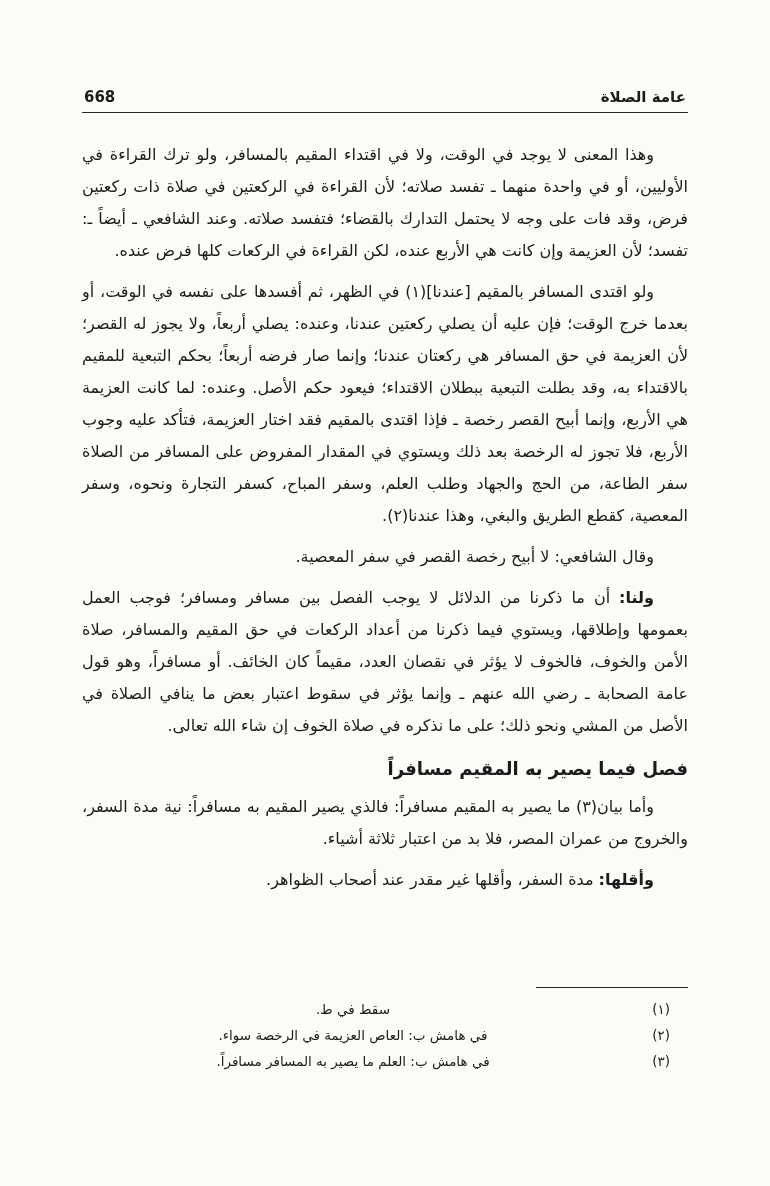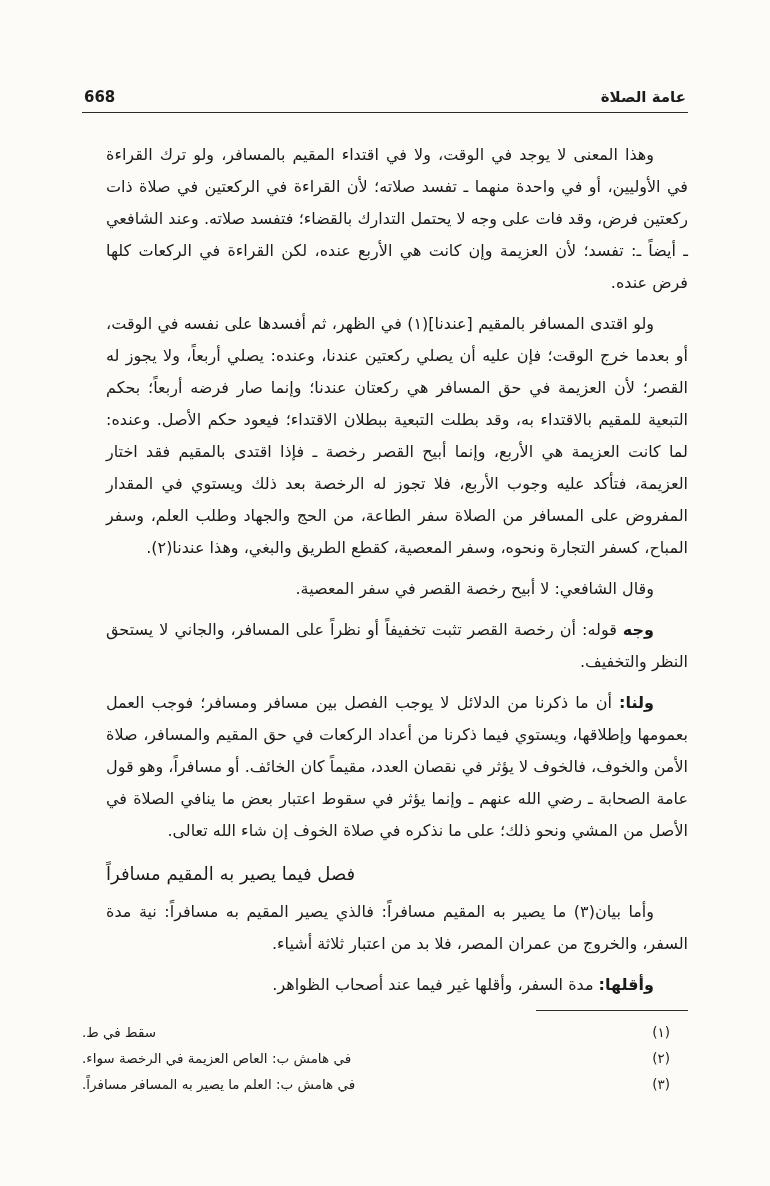--- a/index.html
+++ b/index.html
@@ -23,79 +23,78 @@
     align-items: baseline;
     font-size: 15px;
     font-weight: bold;
     padding: 0 2px 6px 2px;
   }
   .header-rule {
     border: none;
     border-top: 1.4px solid #2a2a2a;
     margin: 0 0 26px 0;
   }
-  .body-text { flex: 0 1 auto; margin-left: 24px; }
+  .body-text { flex: 0 1 auto; }
   .para {
     margin: 0 0 9px 0;
     font-size: 16px;
     line-height: 32px;
     text-align: justify;
     text-indent: 34px;
   }
   .para .lead { font-weight: bold; }
   .section-heading {
-    text-align: left;
+    text-align: right;
     font-size: 18px;
-    font-weight: normal;
+    font-weight: bold;
     margin: 16px 0 12px 0;
     text-indent: 0;
   }
   .page-footer { margin-top: auto; }
   .footnote-rule {
     width: 152px;
     border-top: 1.2px solid #2a2a2a;
     margin-bottom: 8px;
   }
   .footnotes { list-style: none; margin: 0; padding: 0 18px 0 0; }
   .footnote-row {
     display: flex;
     font-size: 13.5px;
     line-height: 26px;
   }
   .fn-marker { width: 46px; flex: 0 0 46px; }
-  .fn-text { flex: 1; text-align: left; }
+  .fn-text { flex: 1; text-align: center; }
 </style>
 </head>
 <body>
 
 <div class="page">
 
   <header class="page-header">
     <span class="book-title">عامة الصلاة</span>
     <span class="page-number">668</span>
   </header>
   <hr class="header-rule">
 
   <main class="body-text">
 
     <p class="para"><span class="lead"></span><span>وهذا المعنى لا يوجد في الوقت، ولا في اقتداء المقيم بالمسافر، ولو ترك القراءة في الأوليين، أو في واحدة منهما ـ تفسد صلاته؛ لأن القراءة في الركعتين في صلاة ذات ركعتين فرض، وقد فات على وجه لا يحتمل التدارك بالقضاء؛ فتفسد صلاته. وعند الشافعي ـ أيضاً ـ: تفسد؛ لأن العزيمة وإن كانت هي الأربع عنده، لكن القراءة في الركعات كلها فرض عنده.</span></p>
 
     <p class="para"><span class="lead"></span><span>ولو اقتدى المسافر بالمقيم [عندنا](١) في الظهر، ثم أفسدها على نفسه في الوقت، أو بعدما خرج الوقت؛ فإن عليه أن يصلي ركعتين عندنا، وعنده: يصلي أربعاً، ولا يجوز له القصر؛ لأن العزيمة في حق المسافر هي ركعتان عندنا؛ وإنما صار فرضه أربعاً؛ بحكم التبعية للمقيم بالاقتداء به، وقد بطلت التبعية ببطلان الاقتداء؛ فيعود حكم الأصل. وعنده: لما كانت العزيمة هي الأربع، وإنما أبيح القصر رخصة ـ فإذا اقتدى بالمقيم فقد اختار العزيمة، فتأكد عليه وجوب الأربع، فلا تجوز له الرخصة بعد ذلك ويستوي في المقدار المفروض على المسافر من الصلاة سفر الطاعة، من الحج والجهاد وطلب العلم، وسفر المباح، كسفر التجارة ونحوه، وسفر المعصية، كقطع الطريق والبغي، وهذا عندنا(٢).</span></p>
 
     <p class="para"><span class="lead"></span><span>وقال الشافعي: لا أبيح رخصة القصر في سفر المعصية.</span></p>
 
-    <p class="para"><span class="lead">وجه</span><span> قوله: أن رخصة القصر تثبت تخفيفاً أو نظراً على المسافر، والجاني لا يستحق النظر والتخفيف.</span></p>
 
     <p class="para"><span class="lead">ولنا:</span><span> أن ما ذكرنا من الدلائل لا يوجب الفصل بين مسافر ومسافر؛ فوجب العمل بعمومها وإطلاقها، ويستوي فيما ذكرنا من أعداد الركعات في حق المقيم والمسافر، صلاة الأمن والخوف، فالخوف لا يؤثر في نقصان العدد، مقيماً كان الخائف. أو مسافراً، وهو قول عامة الصحابة ـ رضي الله عنهم ـ وإنما يؤثر في سقوط اعتبار بعض ما ينافي الصلاة في الأصل من المشي ونحو ذلك؛ على ما نذكره في صلاة الخوف إن شاء الله تعالى.</span></p>
 
     <h2 class="section-heading">فصل فيما يصير به المقيم مسافراً</h2>
 
     <p class="para"><span class="lead"></span><span>وأما بيان(٣) ما يصير به المقيم مسافراً: فالذي يصير المقيم به مسافراً: نية مدة السفر، والخروج من عمران المصر، فلا بد من اعتبار ثلاثة أشياء.</span></p>
 
-    <p class="para"><span class="lead">وأقلها:</span><span> مدة السفر، وأقلها غير فيما عند أصحاب الظواهر.</span></p>
+    <p class="para"><span class="lead">وأقلها:</span><span> مدة السفر، وأقلها غير مقدر عند أصحاب الظواهر.</span></p>
 
   </main>
 
   <footer class="page-footer">
     <div class="footnote-rule"></div>
     <ul class="footnotes">
       <li class="footnote-row">
         <span class="fn-marker">(١)</span>
         <span class="fn-text">سقط في ط.</span>
       </li>

